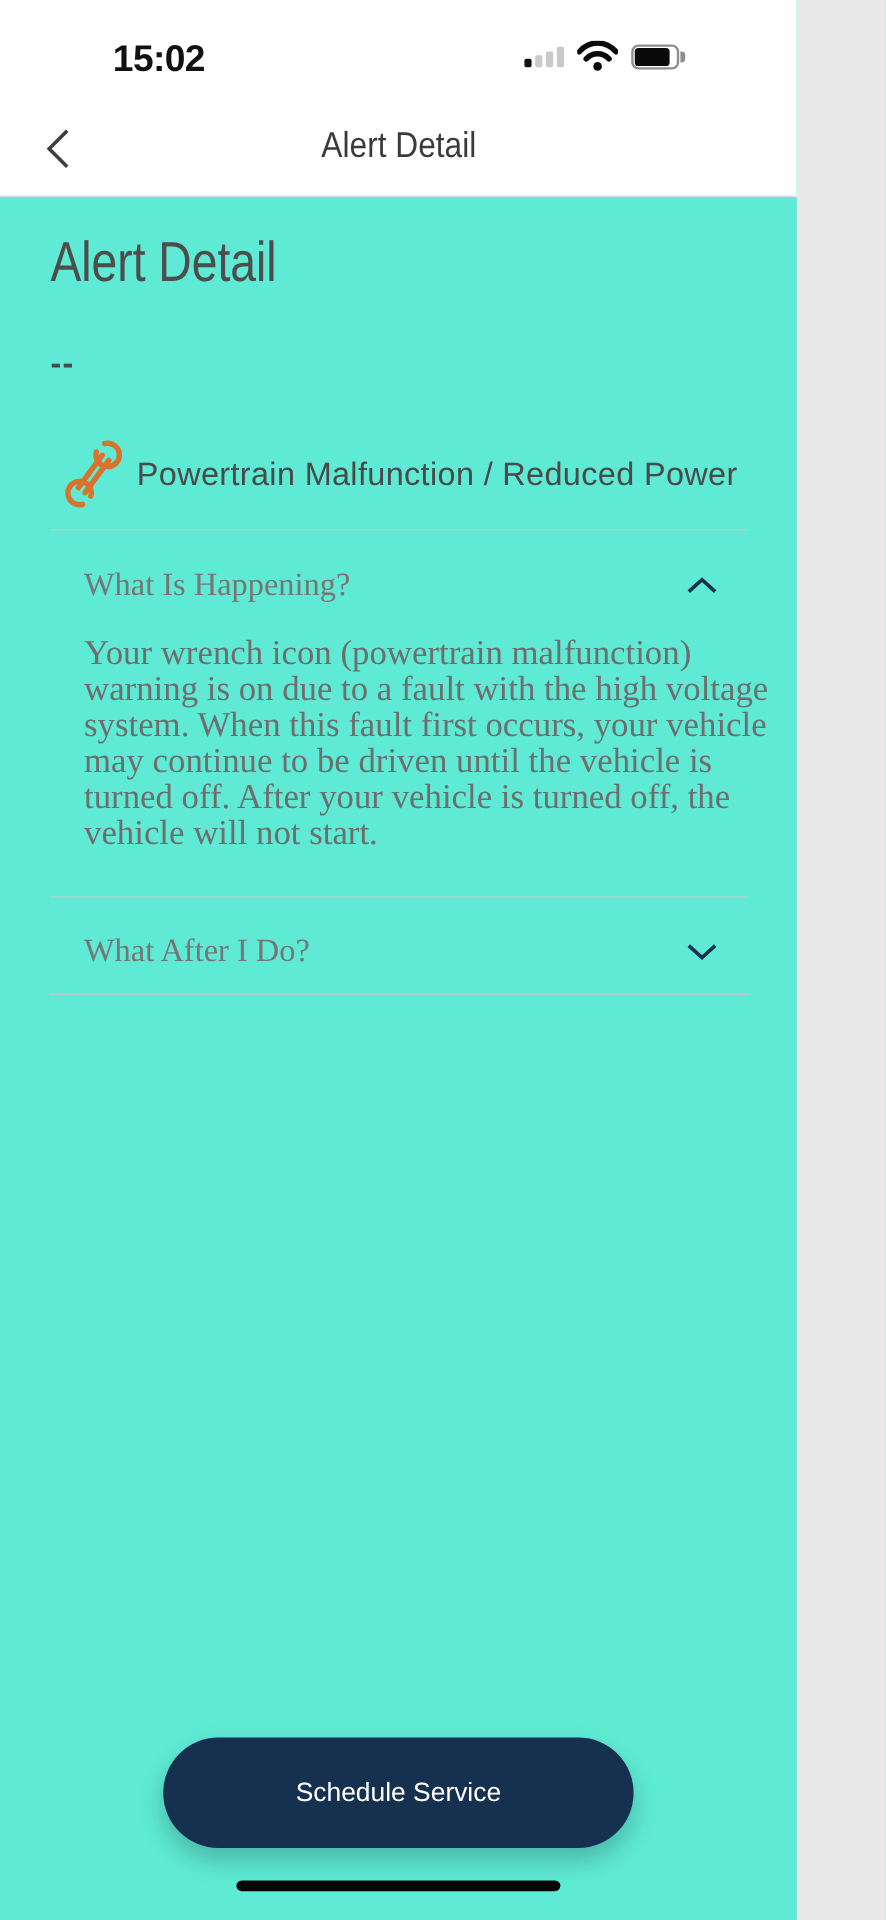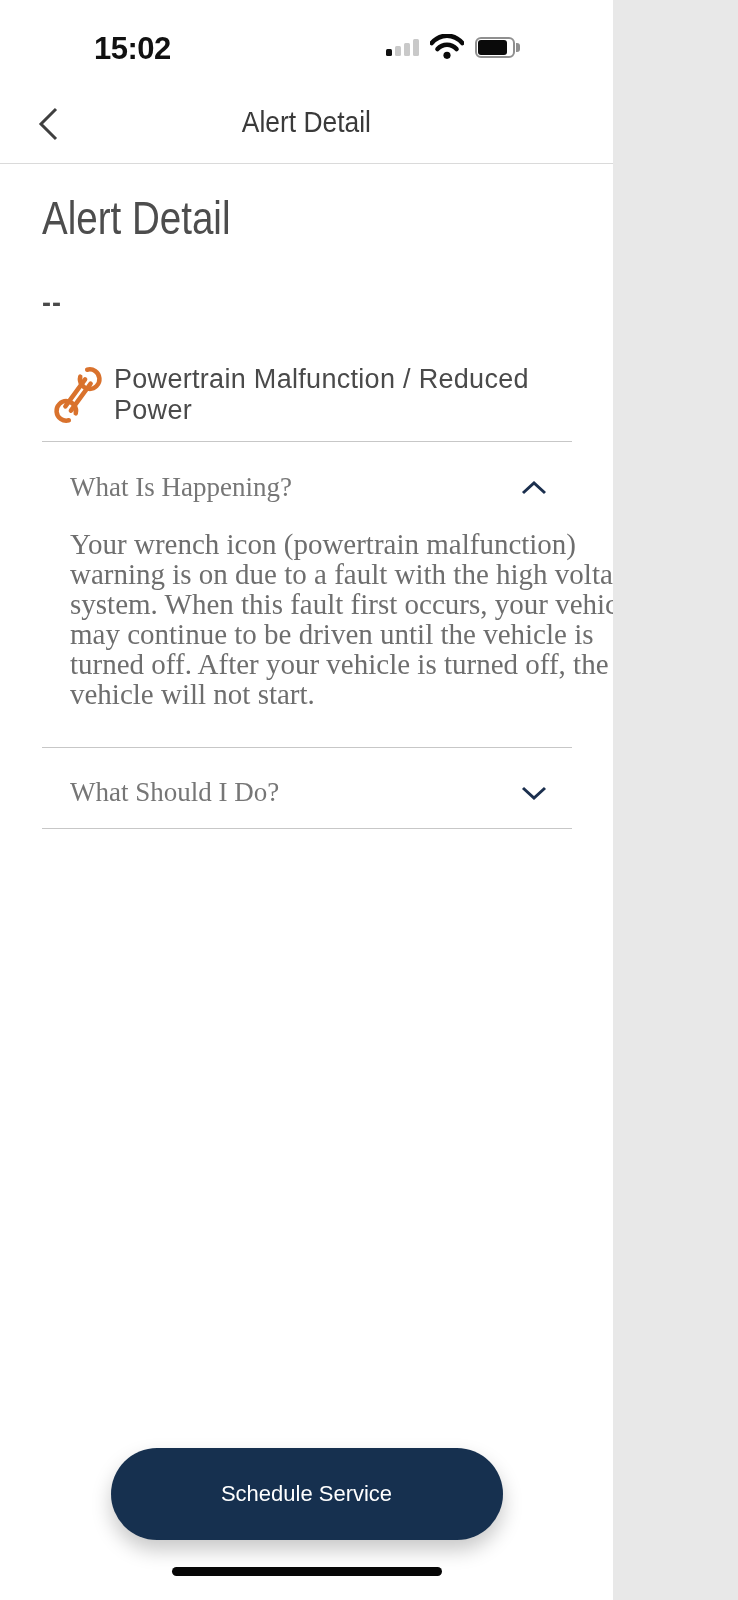--- a/index.html
+++ b/index.html
@@ -1,19 +1,19 @@
 <!DOCTYPE html>
 <html><head>
 <meta charset="utf-8">
 <style>
   * { margin: 0; padding: 0; box-sizing: border-box; }
   html, body { width: 738px; background: #e8e8e8; font-family: "Liberation Sans", sans-serif; }
   .screen {
-    position: relative; width: 613px; height: 1600px;
-    background: #ffffff; overflow: hidden;
+    position: relative; width: 664px; height: 1600px;
+    background: #5eead4; overflow: hidden;
   }
   
   .status-bar {
     position: absolute; top: 0; left: 0; right: 0; height: 80px;
     background: #ffffff;
   }
   .status-time {
     position: absolute; left: 94px; top: 31px;
     font-size: 31px; font-weight: 700; color: #111; letter-spacing: -0.5px;
   }
@@ -165,21 +165,21 @@
         <svg width="26" height="14" viewBox="0 0 26 14">
           <path d="M2 12 L13 2 L24 12" stroke="#1b2f4e" stroke-width="3" fill="none"></path>
         </svg>
       </div>
       <p class="acc-body">Your wrench icon (powertrain malfunction) warning is on due to a fault with the high voltage system. When this fault first occurs, your vehicle may continue to be driven until the vehicle is turned off. After your vehicle is turned off, the vehicle will not start.</p>
     </div>
     <div class="divider sec1-bottom"></div>
 
     <div class="accordion">
       <div class="acc-header h2">
-        <span class="acc-title">What Should I Do?</span>
+        <span class="acc-title">What After I Do?</span>
         <svg width="26" height="14" viewBox="0 0 26 14">
           <path d="M2 2 L13 12 L24 2" stroke="#1b2f4e" stroke-width="3" fill="none"></path>
         </svg>
       </div>
     </div>
     <div class="divider"></div>
   </div>
 
   <button class="cta-button">Schedule Service</button>
   <div class="home-indicator"></div>

